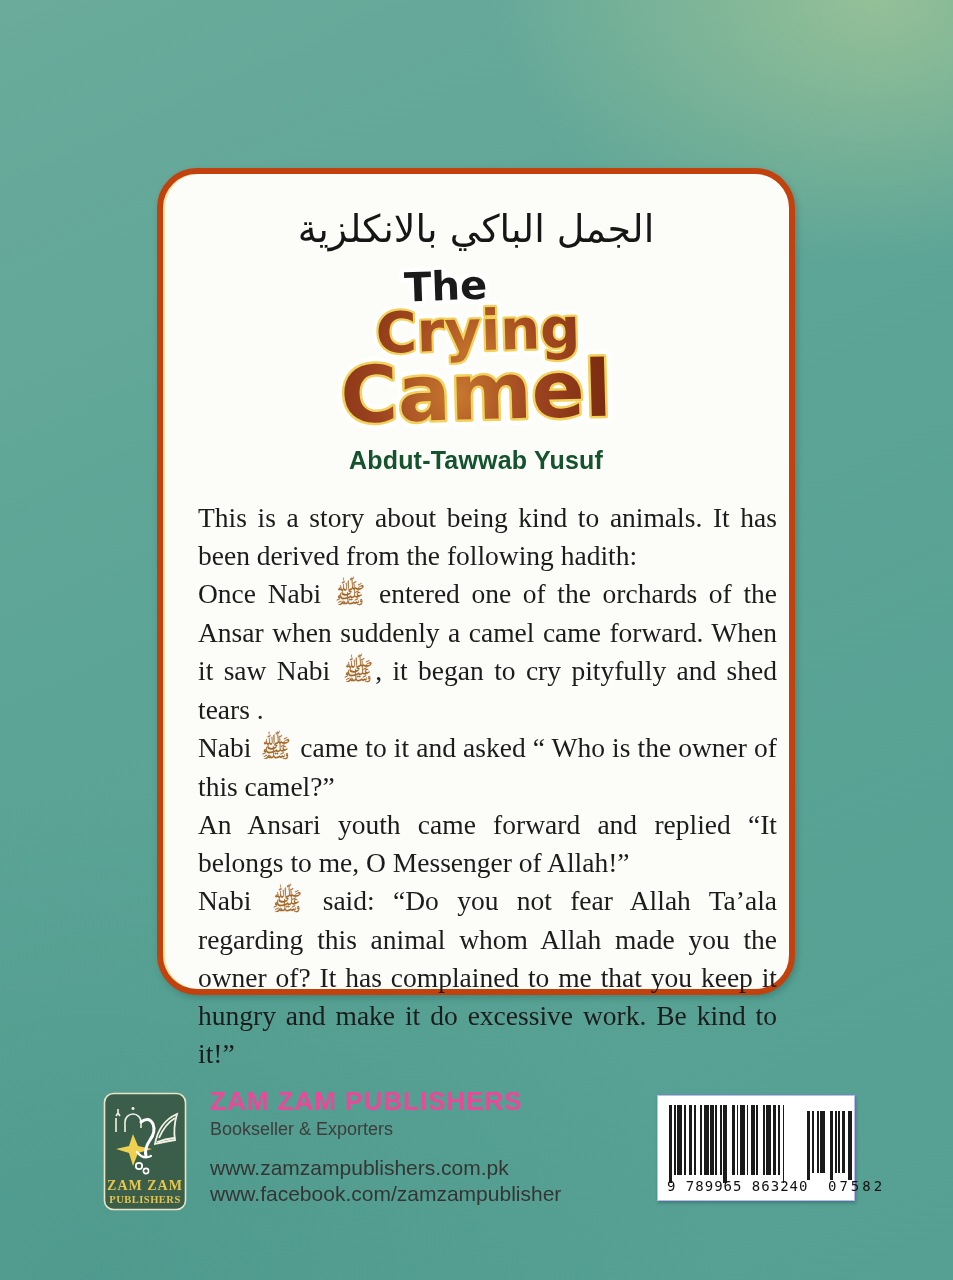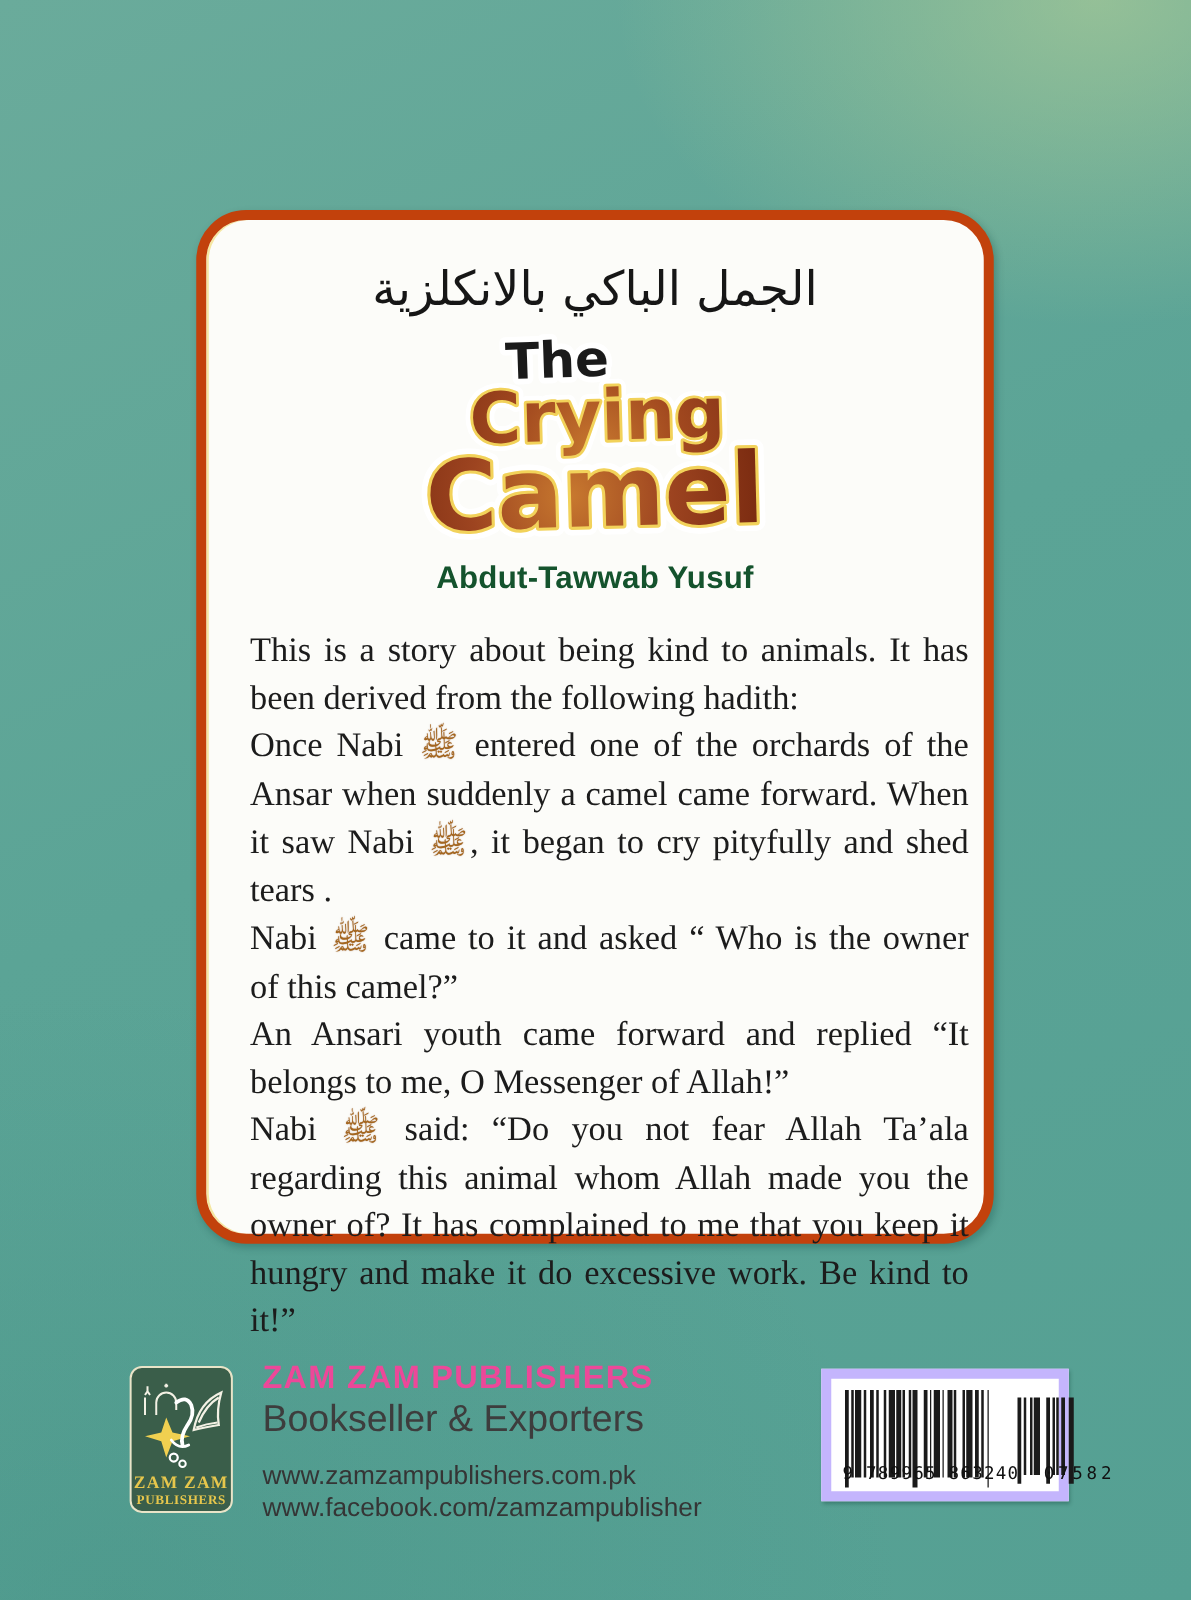--- a/index.html
+++ b/index.html
@@ -9,21 +9,21 @@
     background:
       radial-gradient(ellipse 620px 420px at 92% 0%, rgba(190,212,150,.55), rgba(190,212,150,0) 62%),
       radial-gradient(ellipse 900px 700px at 10% 100%, rgba(40,120,110,.18), rgba(40,120,110,0) 70%),
       linear-gradient(155deg,#6aab9b 0%,#5ba496 45%,#55a093 100%);
   }
 
   
   .card{
     position:absolute;left:157px;top:168px;width:638px;height:827px;
     box-sizing:border-box;background:#fcfcf9;
-    border:8px solid #c2410c;border-radius:40px;
+    border:6px solid #c2410c;border-radius:40px;
     box-shadow:inset 2px 0 0 rgba(238,214,90,.55), 2px 3px 6px rgba(0,60,50,.25);
   }
   .arabic-title{
     margin-top:32px;text-align:center;direction:rtl;
     font-family:"DejaVu Sans","Liberation Serif",sans-serif;
     font-size:38px;line-height:1.25;color:#161616;font-weight:500;
   }
   .title-logo{display:block;margin:10px auto 0 auto;}
   .author{
     margin-top:10px;text-align:center;
@@ -41,26 +41,26 @@
     text-shadow:0 0 1px rgba(120,50,10,.6);
     font-family:"DejaVu Sans",sans-serif;
   }
 
   
   .pub-logo{
     position:absolute;left:103px;top:1092px;width:84px;height:119px;
   }
   .pub-info{position:absolute;left:210px;top:1086px;color:#3a3a3a;}
   .pub-name{font-weight:bold;font-size:26px;letter-spacing:1px;color:#ec4899;}
-  .pub-tagline{font-size:30px;margin-top:2px;color:#3d3d3d;}
+  .pub-tagline{font-size:18px;margin-top:2px;color:#3d3d3d;}
   .pub-links{margin-top:15px;font-size:21px;line-height:26px;color:#353535;}
 
   .barcode{
     position:absolute;left:657px;top:1095px;width:198px;height:106px;
-    box-sizing:border-box;background:#fff;border:8px solid #c4b5fd;
+    box-sizing:border-box;background:#fff;border:1px solid #c4b5fd;
     box-shadow:1px 2px 3px rgba(0,50,40,.3);
   }
   .bars-row{position:absolute;left:9px;top:9px;right:9px;height:70px;}
   .bars-main{position:absolute;left:2px;top:0;height:100%;display:flex;align-items:flex-start;}
   .bars-addon{position:absolute;left:140px;top:6px;height:88%;display:flex;align-items:flex-start;}
   .bar{background:#1a1a1a;height:100%;}
   .barcode-nums{
     position:absolute;left:9px;right:9px;bottom:6px;height:16px;
     font-family:"DejaVu Sans Mono",monospace;font-size:14px;color:#111;
   }

